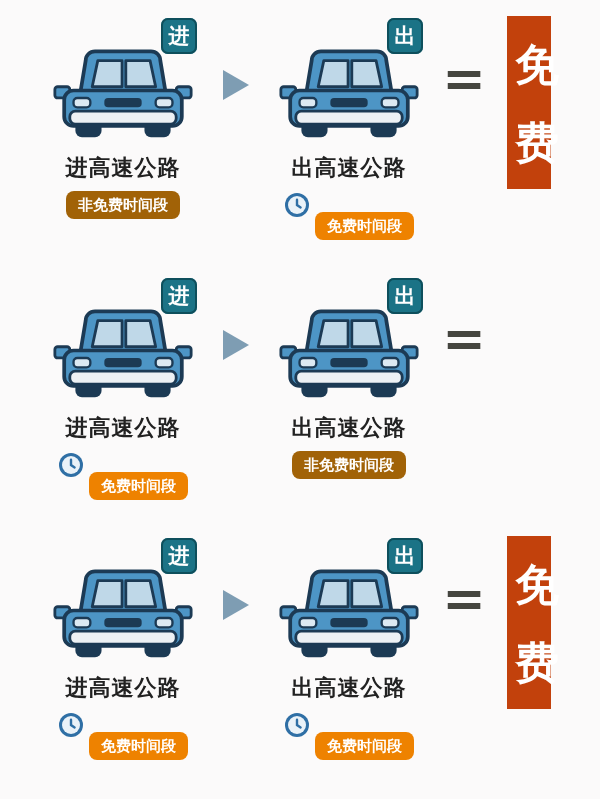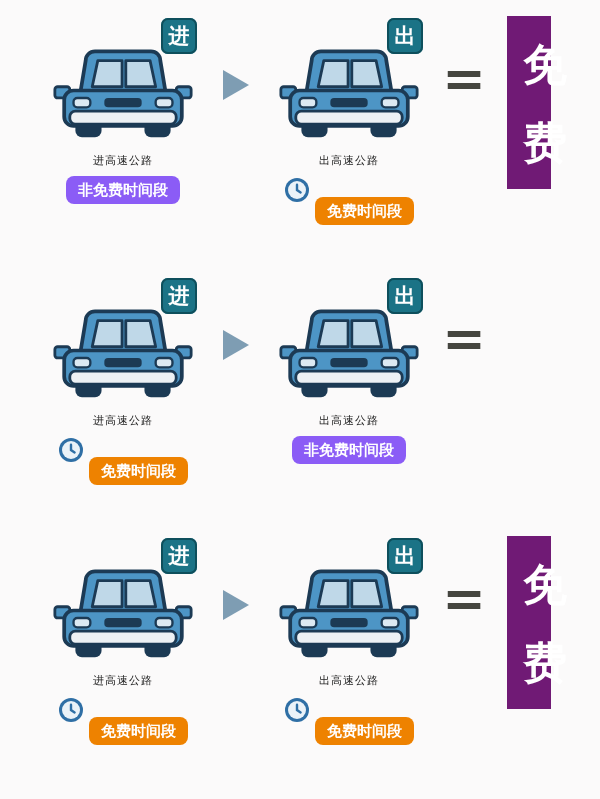--- a/index.html
+++ b/index.html
@@ -14,36 +14,36 @@
 
   .car-group { width:186px; display:flex; flex-direction:column; align-items:center; }
   .car-wrap { position:relative; width:140px; height:105px; margin-top:24px; }
   .car-svg { width:140px; height:105px; display:block; }
   .sign {
     position:absolute; top:-20px; right:-4px; width:36px; height:36px;
     background:#1B7386; border-radius:7px; color:#fff; font-weight:bold; font-size:21px;
     display:flex; align-items:center; justify-content:center;
     box-shadow:0 0 0 2px #0E4F5C inset;
   }
-  .car-label { margin-top:10px; font-size:11px; font-weight:normal; color:#222; letter-spacing:1px; }
+  .car-label { margin-top:10px; font-size:22px; font-weight:bold; color:#222; letter-spacing:1px; }
   .badge-row { margin-top:8px; display:flex; align-items:center; gap:5px; height:28px; }
   .pill { padding:3px 12px; border-radius:8px; color:#fff; font-size:15px; font-weight:bold; line-height:22px; white-space:nowrap; }
-  .pill.khaki { background:#8b5cf6; }
+  .pill.khaki { background:#a16207; }
   .pill.orange { background:#EE8200;margin-top:42px; }
   .clock { width:26px; height:26px; flex:0 0 auto; }
 
   .arrow { width:40px; display:flex; justify-content:center; margin-top:56px; }
   .arrow-shape { width:0; height:0; border-left:26px solid #7E9DB3; border-top:15px solid transparent; border-bottom:15px solid transparent; }
 
   .equals { width:44px; text-align:center; margin-top:34px; font-size:52px; font-weight:bold; color:#45453F; }
 
   .result { width:86px; display:flex; justify-content:center; }
   .result-text { font-weight:bold; text-align:center; width:1em; word-break:break-all; }
   .result.free { margin-top:2px; }
-  .result.free .result-text { background:#701a75; color:#fff; font-size:44px; line-height:1.78; padding:10px 16px 6px; }
+  .result.free .result-text { background:#c2410c; color:#fff; font-size:44px; line-height:1.78; padding:10px 8px 6px; }
   .result.not-free { margin-top:8px; }
   .result.not-free .result-text { color:#111; font-size:46px; line-height:1.7; }
 </style>
 </head>
 <body>
 
 <div class="page">
 
   <div class="row">
     <div class="car-group">

